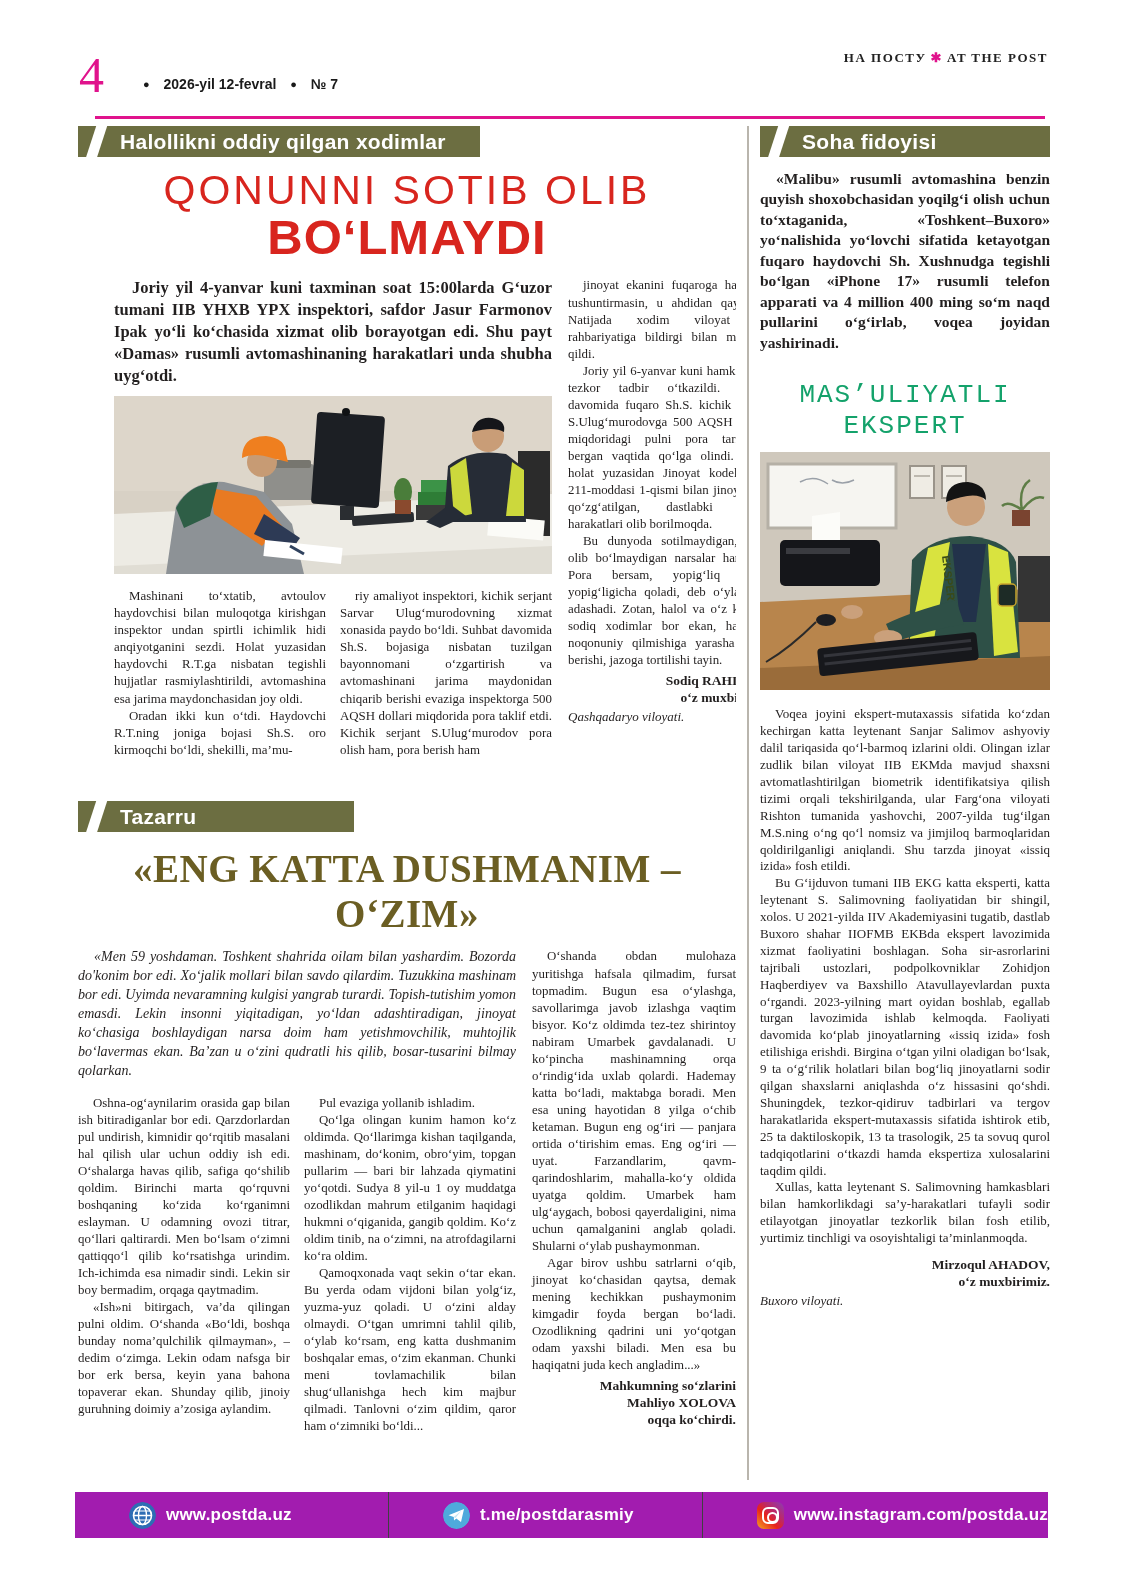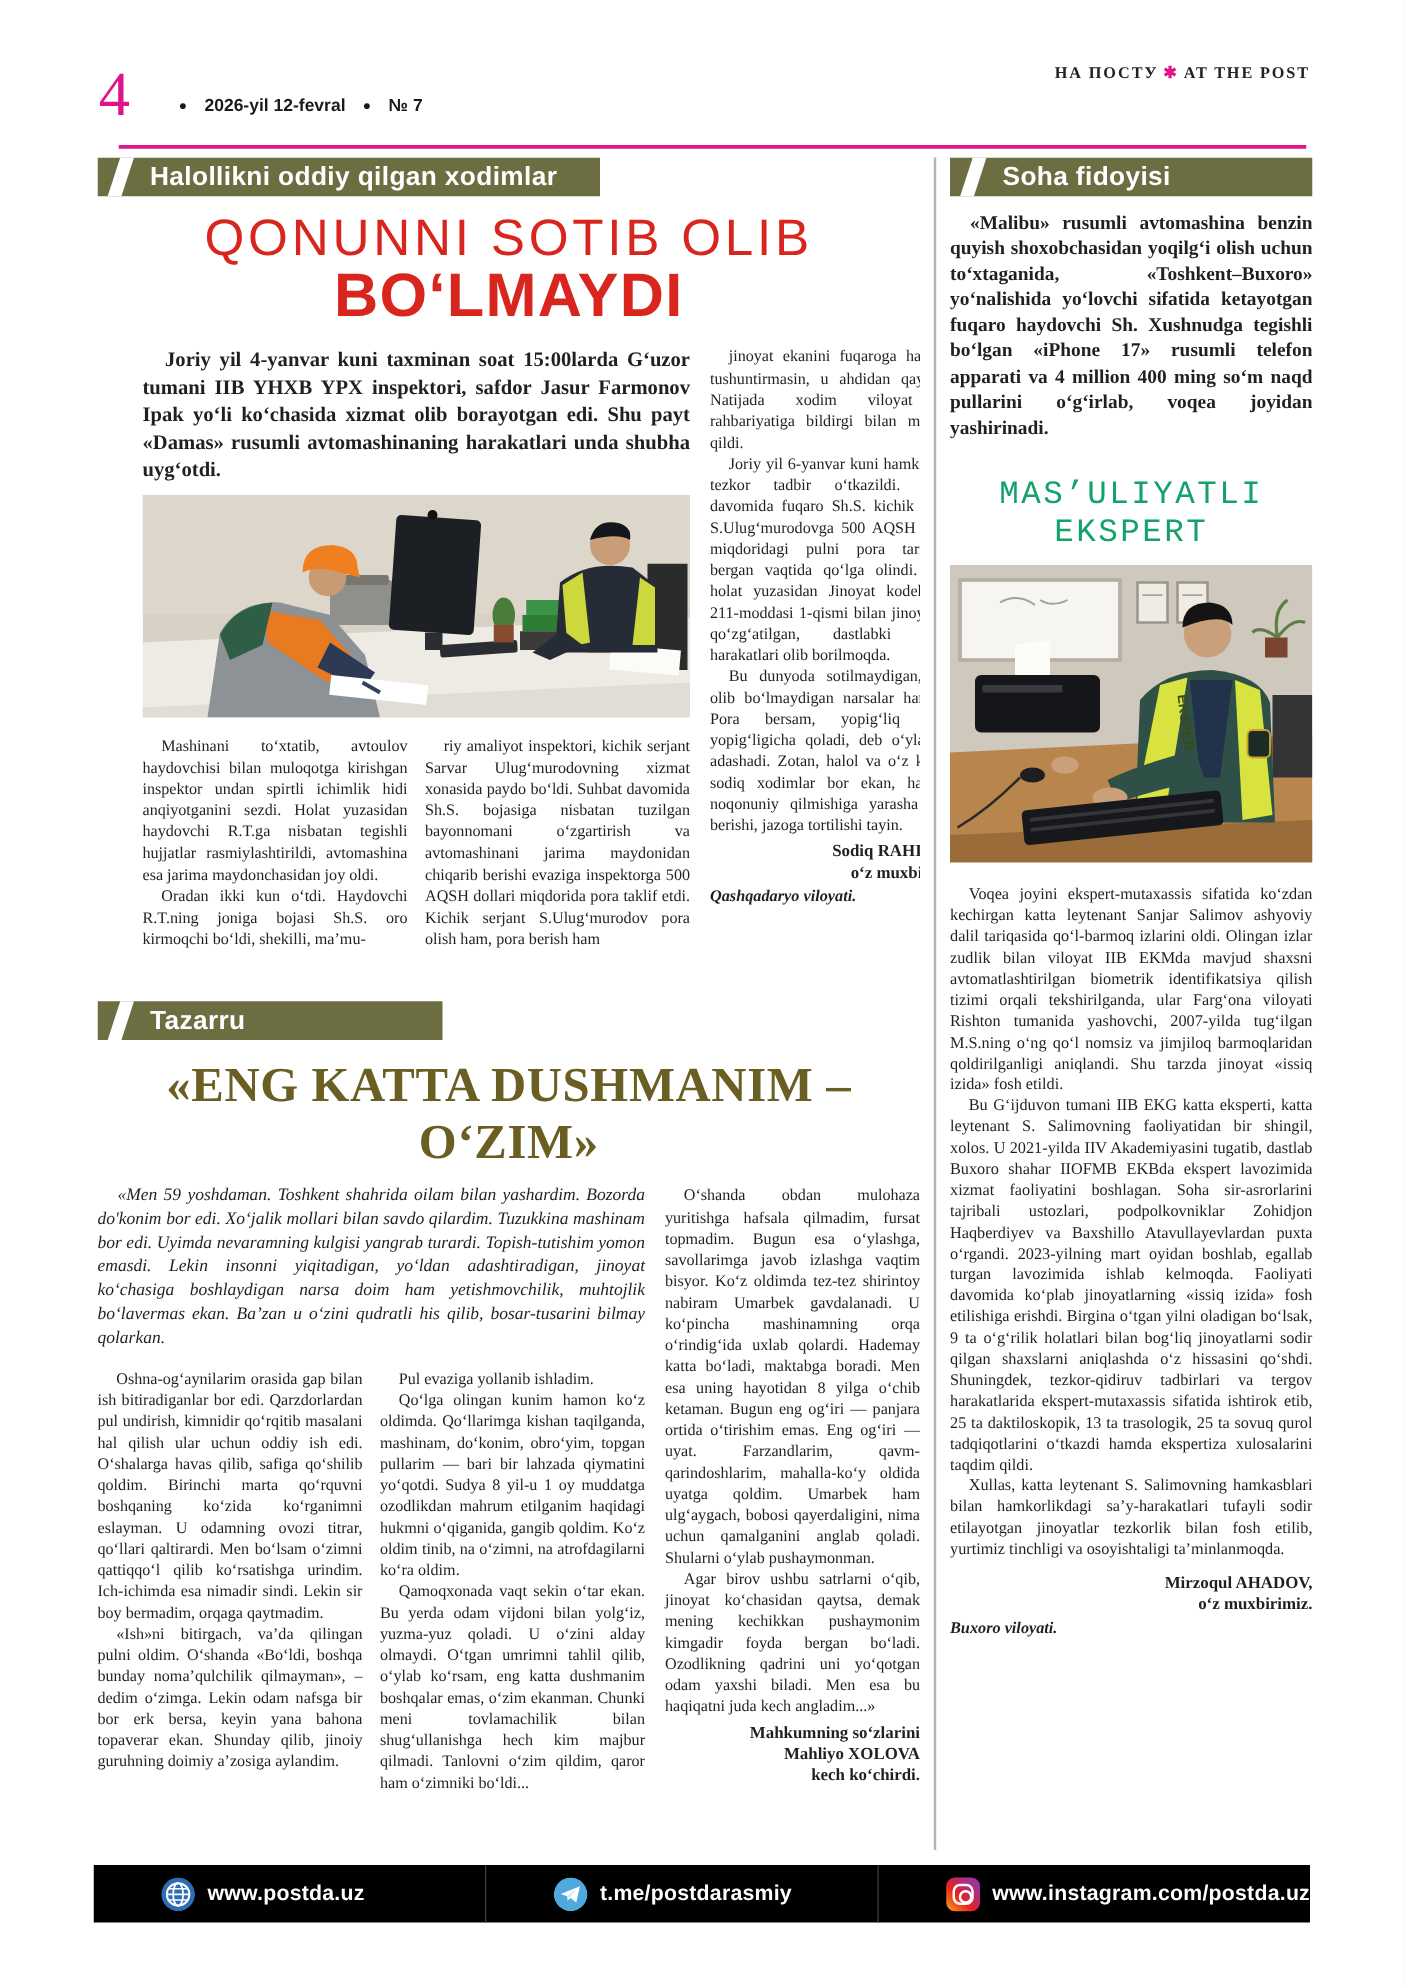--- a/index.html
+++ b/index.html
@@ -31,39 +31,39 @@
   .row1 { display:flex; gap:16px; height:516px; overflow:hidden;margin-left:36px; }
   .left-sub { width:438px; flex:none; }
   .colnarrow { width:204px; flex:none; }
 
   .lead { font-weight:bold; font-size:16.5px; line-height:1.32; text-align:justify; text-indent:18px; }
   .photo-frame { margin-top:10px; }
   .two-cols { display:flex; gap:14px; margin-top:10px; }
   .two-cols .col { width:212px; flex:none; }
   .body-col p { font-size:12.9px; line-height:1.32; text-align:justify; text-indent:15px; }
   .byline { font-weight:bold; text-align:right; font-size:13.5px; line-height:1.25; margin-top:4px;font-family:Liberation Serif, serif; }
-  .dateline { font-style:italic; font-size:13px; margin-top:2px;font-weight:bold; }
+  .dateline { font-style:italic; font-size:13px; margin-top:2px; }
 
   .a2 { margin-top:8px; }
   .bar-a2 { width:276px; }
   .h2 { text-align:center; font-family:"Liberation Serif",serif; font-weight:bold; font-size:39px; color:#6b5e23; margin:14px 0 12px; letter-spacing:0.5px; }
   .row2 { display:flex; gap:16px; height:588px; overflow:hidden; }
   .intro-italic { font-style:italic; font-size:14px; line-height:1.35; text-align:justify; text-indent:16px; }
 
   
   .v-divider { position:absolute; left:747px; top:126px; width:2px; height:1354px; background:#b9b5ad; }
   .sidebar { position:absolute; left:760px; top:126px; width:290px; height:1356px; overflow:hidden; }
   .sidebar-lead { margin-top:12px; font-weight:bold; font-size:15.5px; line-height:1.32; text-align:justify; text-indent:16px; }
   .sidebar-title { text-align:center; font-family:Liberation Mono, monospace; font-weight:400; font-size:26px; letter-spacing:2px; color:#14a26b; line-height:1.2; margin:27px 0 10px; }
   .sidebar-body { margin-top:12px; }
   .sidebar-body p { font-size:13px; line-height:1.3; text-align:justify; text-indent:15px; }
   .sidebar .byline { font-size:13.5px; margin-top:10px; }
 
   
-  .footer-bar { position:absolute; left:75px; top:1492px; width:973px; height:46px; background:#000000; display:flex; }
+  .footer-bar { position:absolute; left:75px; top:1492px; width:973px; height:46px; background:#a21caf; display:flex; }
   .footer-seg { flex:1; display:flex; align-items:center; gap:10px; padding-left:54px; position:relative; }
   .footer-seg + .footer-seg { border-left:1px solid #404040; }
   .footer-seg .label { color:#fff; font-family:"Liberation Sans",sans-serif; font-weight:bold; font-size:17px; letter-spacing:0.2px; }
   .icon-globe, .icon-telegram { width:27px; height:27px; border-radius:50%; flex:none; }
   .icon-insta { width:27px; height:27px; border-radius:7px; flex:none;
     background:linear-gradient(45deg,#f5a623 0%,#e8231a 40%,#c1275f 60%,#8a3ab9 100%); position:relative; }
   .icon-insta::before { content:""; position:absolute; inset:5px; border:2px solid #fff; border-radius:6px; }
   .icon-insta::after { content:""; position:absolute; left:10px; top:10px; width:7px; height:7px; border:2px solid #fff; border-radius:50%; }
   svg text { font-family:"Liberation Sans",sans-serif; }
 </style>
@@ -194,21 +194,21 @@
               <p>Qamoqxonada vaqt sekin o‘tar ekan. Bu yerda odam vijdoni bilan yolg‘iz, yuzma-yuz qoladi. U o‘zini alday olmaydi. O‘tgan umrimni tahlil qilib, o‘ylab ko‘rsam, eng katta dushmanim boshqalar emas, o‘zim ekanman. Chunki meni tovlamachilik bilan shug‘ullanishga hech kim majbur qilmadi. Tanlovni o‘zim qildim, qaror ham o‘zimniki bo‘ldi...</p>
             </div>
           </div>
         </div>
         <div class="colnarrow body-col">
           <p>O‘shanda obdan mulohaza yuritishga hafsala qilmadim, fursat topmadim. Bugun esa o‘ylashga, savollarimga javob izlashga vaqtim bisyor. Ko‘z oldimda tez-tez shirintoy nabiram Umarbek gavdalanadi. U ko‘pincha mashinamning orqa o‘rindig‘ida uxlab qolardi. Hademay katta bo‘ladi, maktabga boradi. Men esa uning hayotidan 8 yilga o‘chib ketaman. Bugun eng og‘iri — panjara ortida o‘tirishim emas. Eng og‘iri — uyat. Farzandlarim, qavm-qarindoshlarim, mahalla-ko‘y oldida uyatga qoldim. Umarbek ham ulg‘aygach, bobosi qayerdaligini, nima uchun qamalganini anglab qoladi. Shularni o‘ylab pushaymonman.</p>
           <p>Agar birov ushbu satrlarni o‘qib, jinoyat ko‘chasidan qaytsa, demak mening kechikkan pushaymonim kimgadir foyda bergan bo‘ladi. Ozodlikning qadrini uni yo‘qotgan odam yaxshi biladi. Men esa bu haqiqatni juda kech angladim...»</p>
           <div class="byline">
             <div>Mahkumning so‘zlarini</div>
             <div>Mahliyo XOLOVA</div>
-            <div>kech ko‘chirdi.</div>
+            <div>oqqa ko‘chirdi.</div>
           </div>
         </div>
       </div>
     </div>
   </div>
 
   <div class="v-divider"></div>
 
   <div class="sidebar">
     <div class="section-bar">

